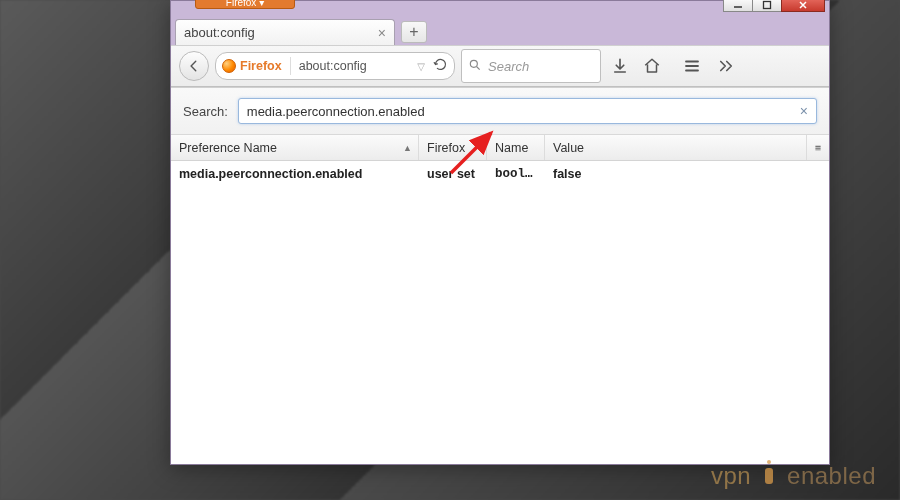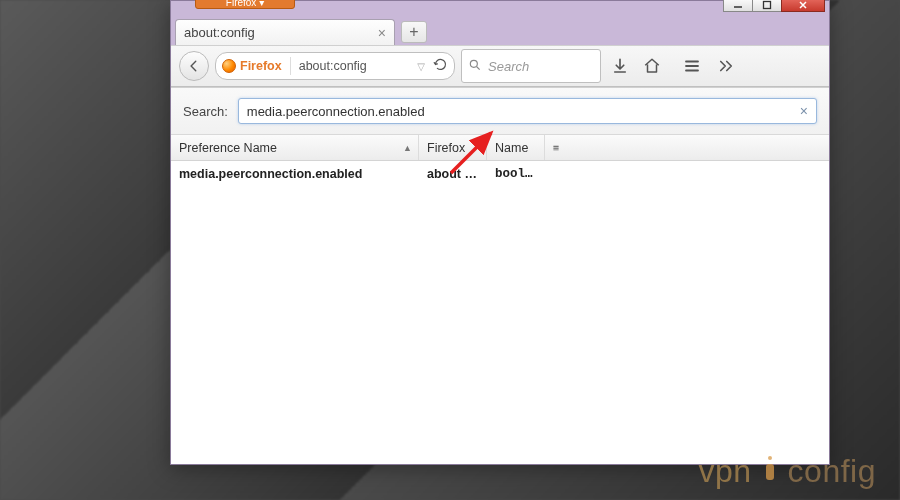--- a/index.html
+++ b/index.html
@@ -210,21 +210,21 @@
   
   .arrow {
     position: absolute;
     left: 270px; top: 122px;
     pointer-events: none;
   }
   
   .watermark {
     position: absolute;
     right: 24px; bottom: 10px;
-    font-size: 32px; font-weight: 300;
+    font-size: 24px; font-weight: 300;
     color: #9a7a50;
     opacity: .75;
     letter-spacing: .5px;
     display: flex; align-items: center; gap: 12px;
     font-family: "Segoe UI Light", "Segoe UI", sans-serif;
   }
   .watermark .v { font-weight: 400; color: #b08a4f; }
   .watermark .dot {
     width: 8px; height: 16px;
     background: #d89a4a;
@@ -337,44 +337,48 @@
       <div class="th name">
         <span>Preference Name</span>
         <span class="sort-arrow">▲</span>
       </div>
       <div class="th status">
         <span>Firefox</span>
       </div>
       <div class="th type">
         <span>Name</span>
       </div>
+      <div class="th value">
+        <span>Value</span>
+      </div>
       <div class="th colpicker">
         <svg viewBox="0 0 16 16" width="12" height="12">
             <rect x="1" y="2" width="14" height="3" fill="#666"></rect>
             <rect x="1" y="7" width="14" height="3" fill="#666"></rect>
             <rect x="1" y="12" width="14" height="2" fill="#666"></rect>
           </svg>
       </div>
     </div>
 
     <div class="row">
       <div class="cell name">media.peerconnection.enabled</div>
-      <div class="cell status">about set</div>
+      <div class="cell status">user set</div>
       <div class="cell type">boole…</div>
+      <div class="cell value">false</div>
     </div>
   </div>
 
   <svg class="arrow" width="70" height="60">
     <defs>
       <marker id="ah" markerWidth="8" markerHeight="8" refX="6" refY="3" orient="auto">
         <path d="M0,0 L7,3 L0,6 Z" fill="#e62020"></path>
       </marker>
     </defs>
     <line x1="10" y1="50" x2="50" y2="10" stroke="#e62020" stroke-width="3.5" marker-end="url(#ah)"></line>
   </svg>
 
 </div>
 
 <div class="watermark">
   <span class="v">vpn</span>
   <span class="dot"></span>
-  <span>config</span>
+  <span>enabled</span>
 </div>
 
 </body></html>

